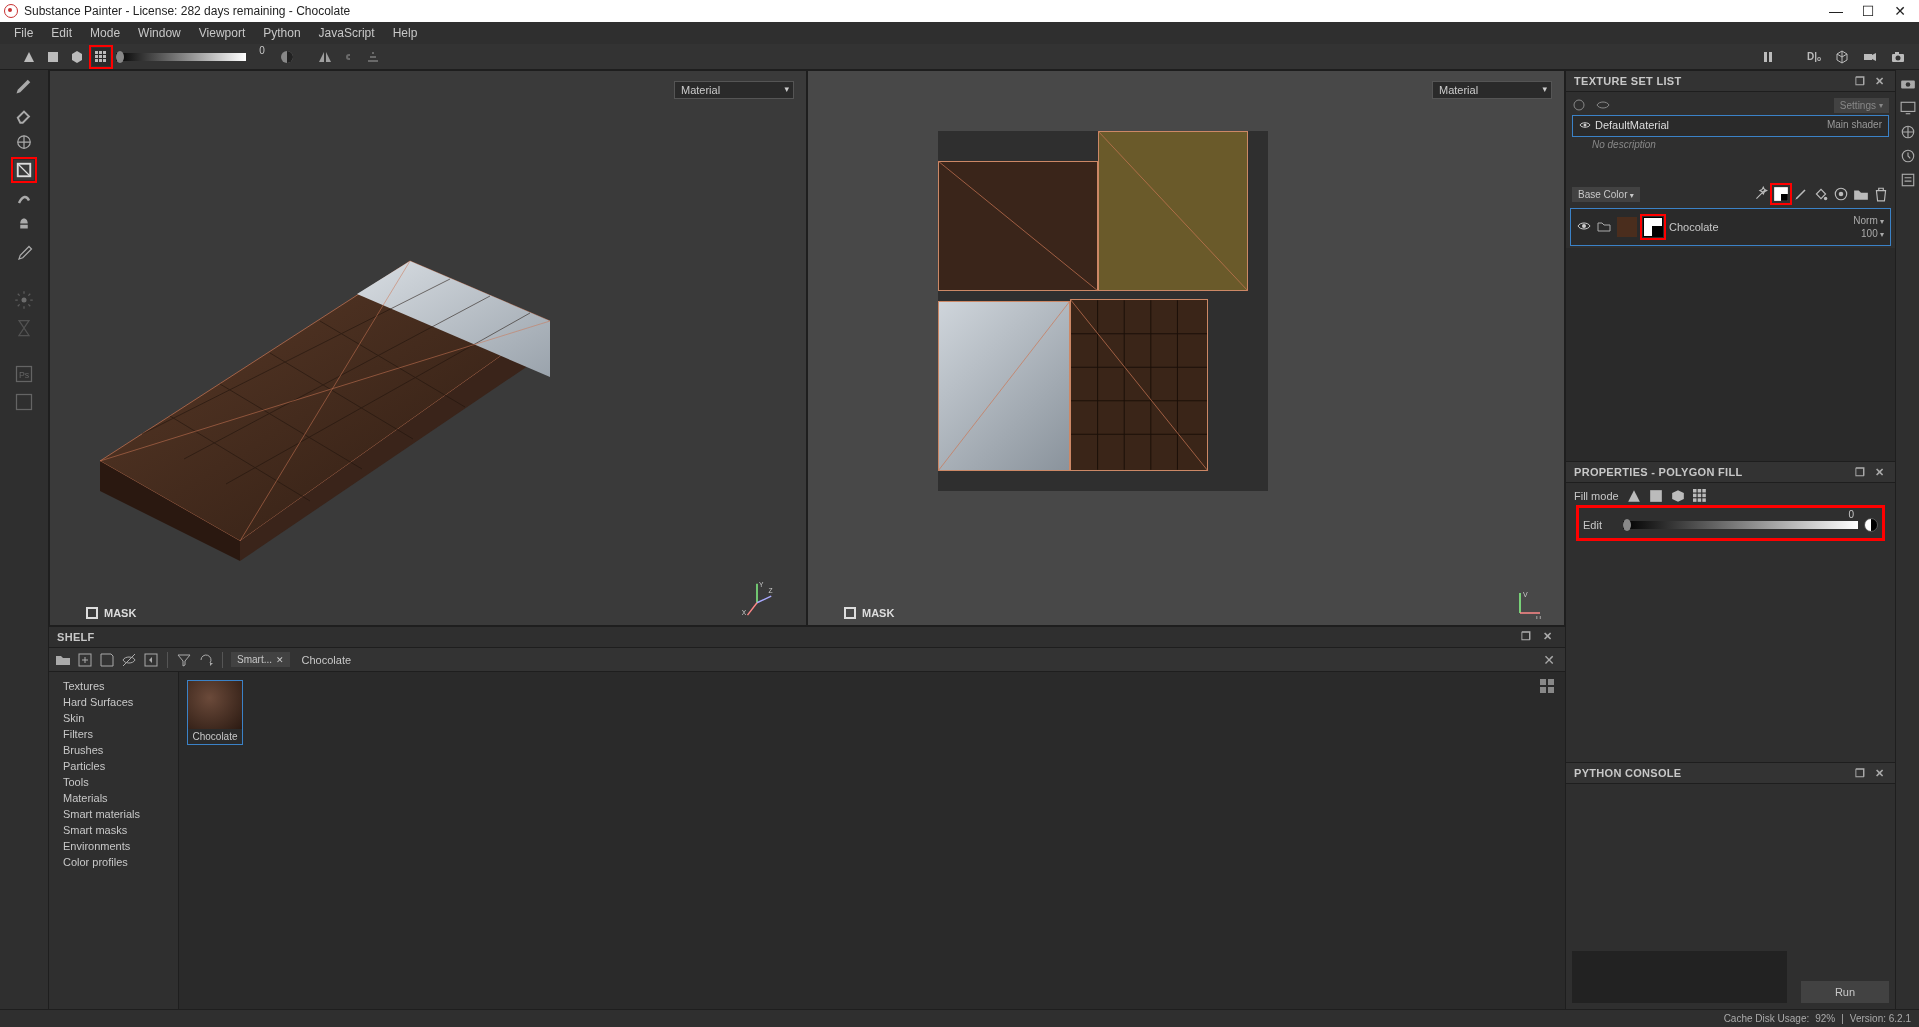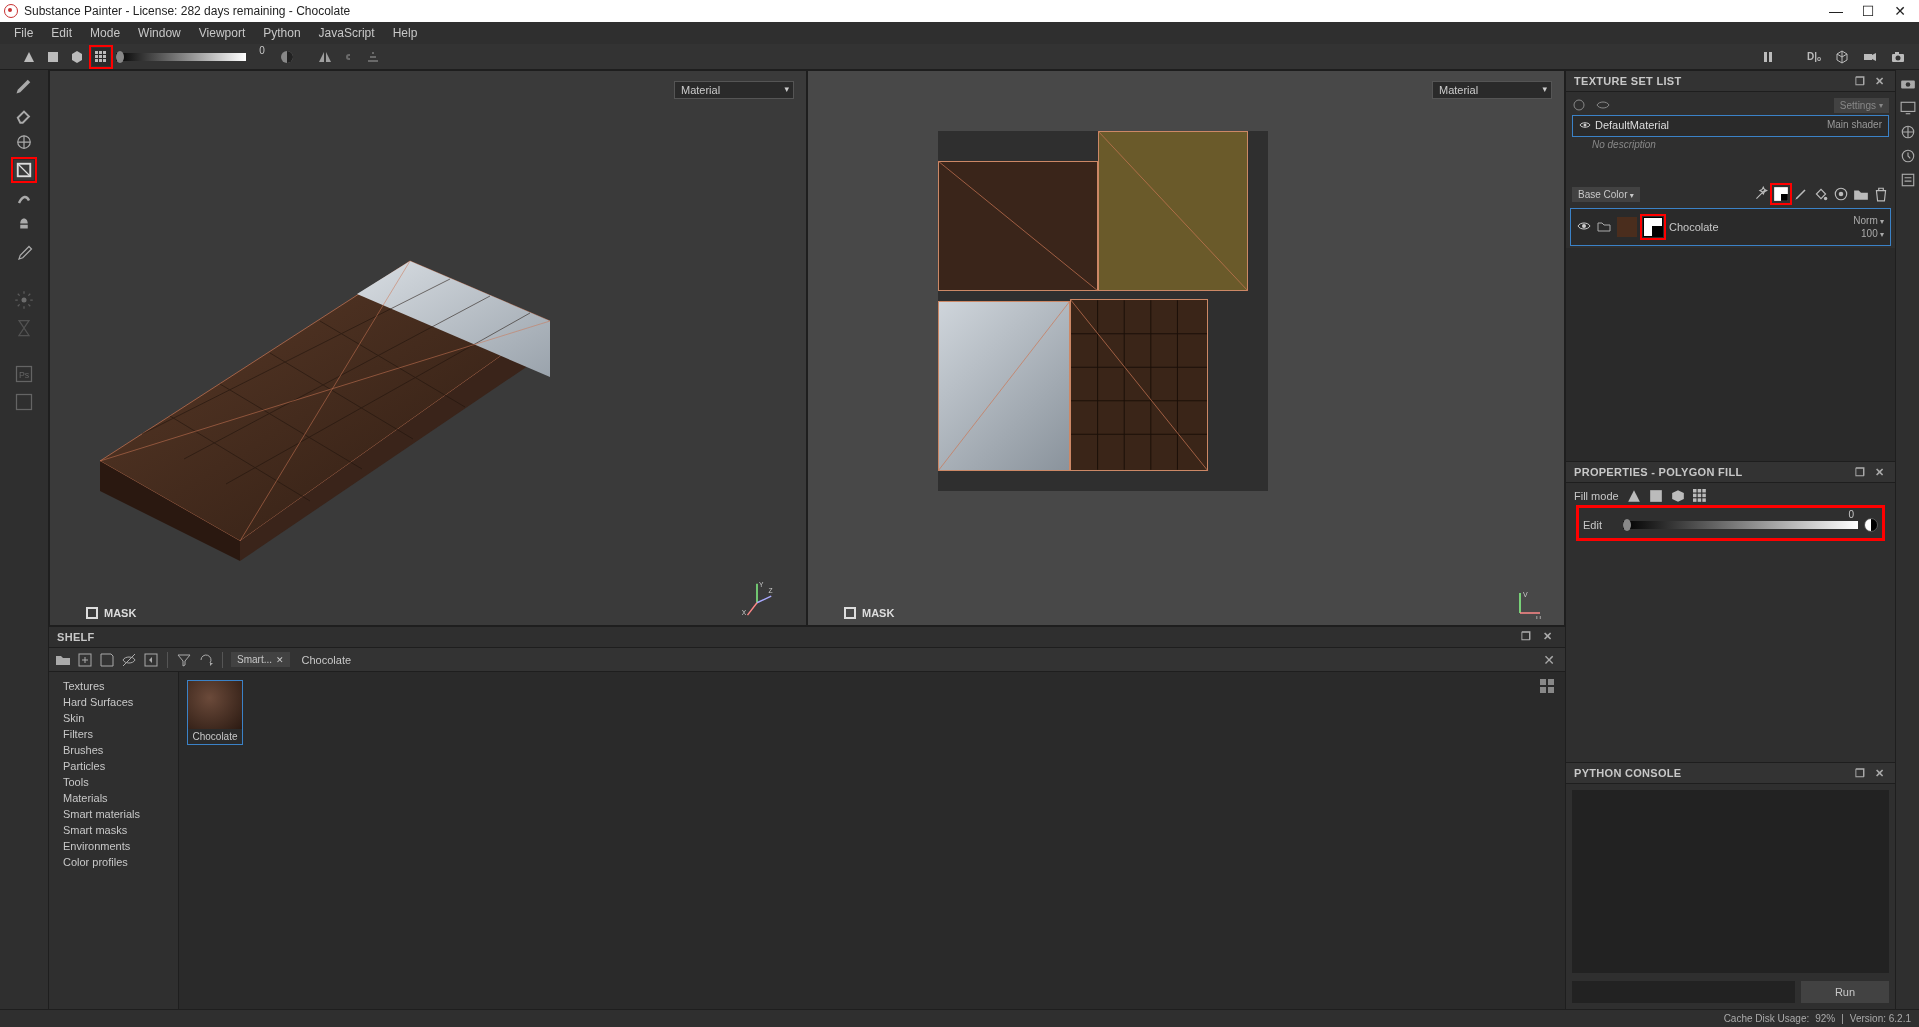--- a/index.html
+++ b/index.html
@@ -126,21 +126,21 @@
 .fillmode-row .fm-icon { width:14px; height:14px; color:#bbb; cursor:pointer; }
 .color-row { display:flex; align-items:center; gap:6px; padding: 8px 0 4px; }
 .color-row .lbl { width:34px; font-size:11px; }
 .color-row .slider-track { flex:1; height:8px; background: linear-gradient(90deg,#000,#fff); position:relative; }
 .color-row .slider-handle { position:absolute; left:0; top:-2px; width:8px; height:12px; background:#888; border-radius:50%; }
 .color-row .swatch { width:14px; height:14px; border-radius:50%; background: conic-gradient(#000 50%, #fff 50%); border:1px solid #555; cursor:pointer; }
 
 .red-big-box { border: 3px solid #ff0000; margin: 2px 2px; padding: 2px 4px; }
 
 
-.py-body { padding:6px; display:flex; flex-direction:column; gap:8px; flex:1; }
+.py-body { padding:6px; display:flex; flex-direction:row; gap:8px; flex:1;align-items:flex-end; }
 .py-output { flex:1; background:#222; min-height:52px; }
 .py-input-row { display:flex; gap:6px; }
 .py-input { flex:1; height:22px; background:#222; border:none; }
 .py-run { width:88px; height:22px; background:#424242; display:flex; align-items:center; justify-content:center; font-size:11px; cursor:pointer; }
 
 
 .statusbar { height:18px; background:#2f2f2f; border-top:1px solid #1e1e1e; display:flex; align-items:center; justify-content:flex-end; padding:0 8px; gap:6px; font-size:10px; color:#aaa; }
 
 svg { fill: currentColor; }
 </style>

